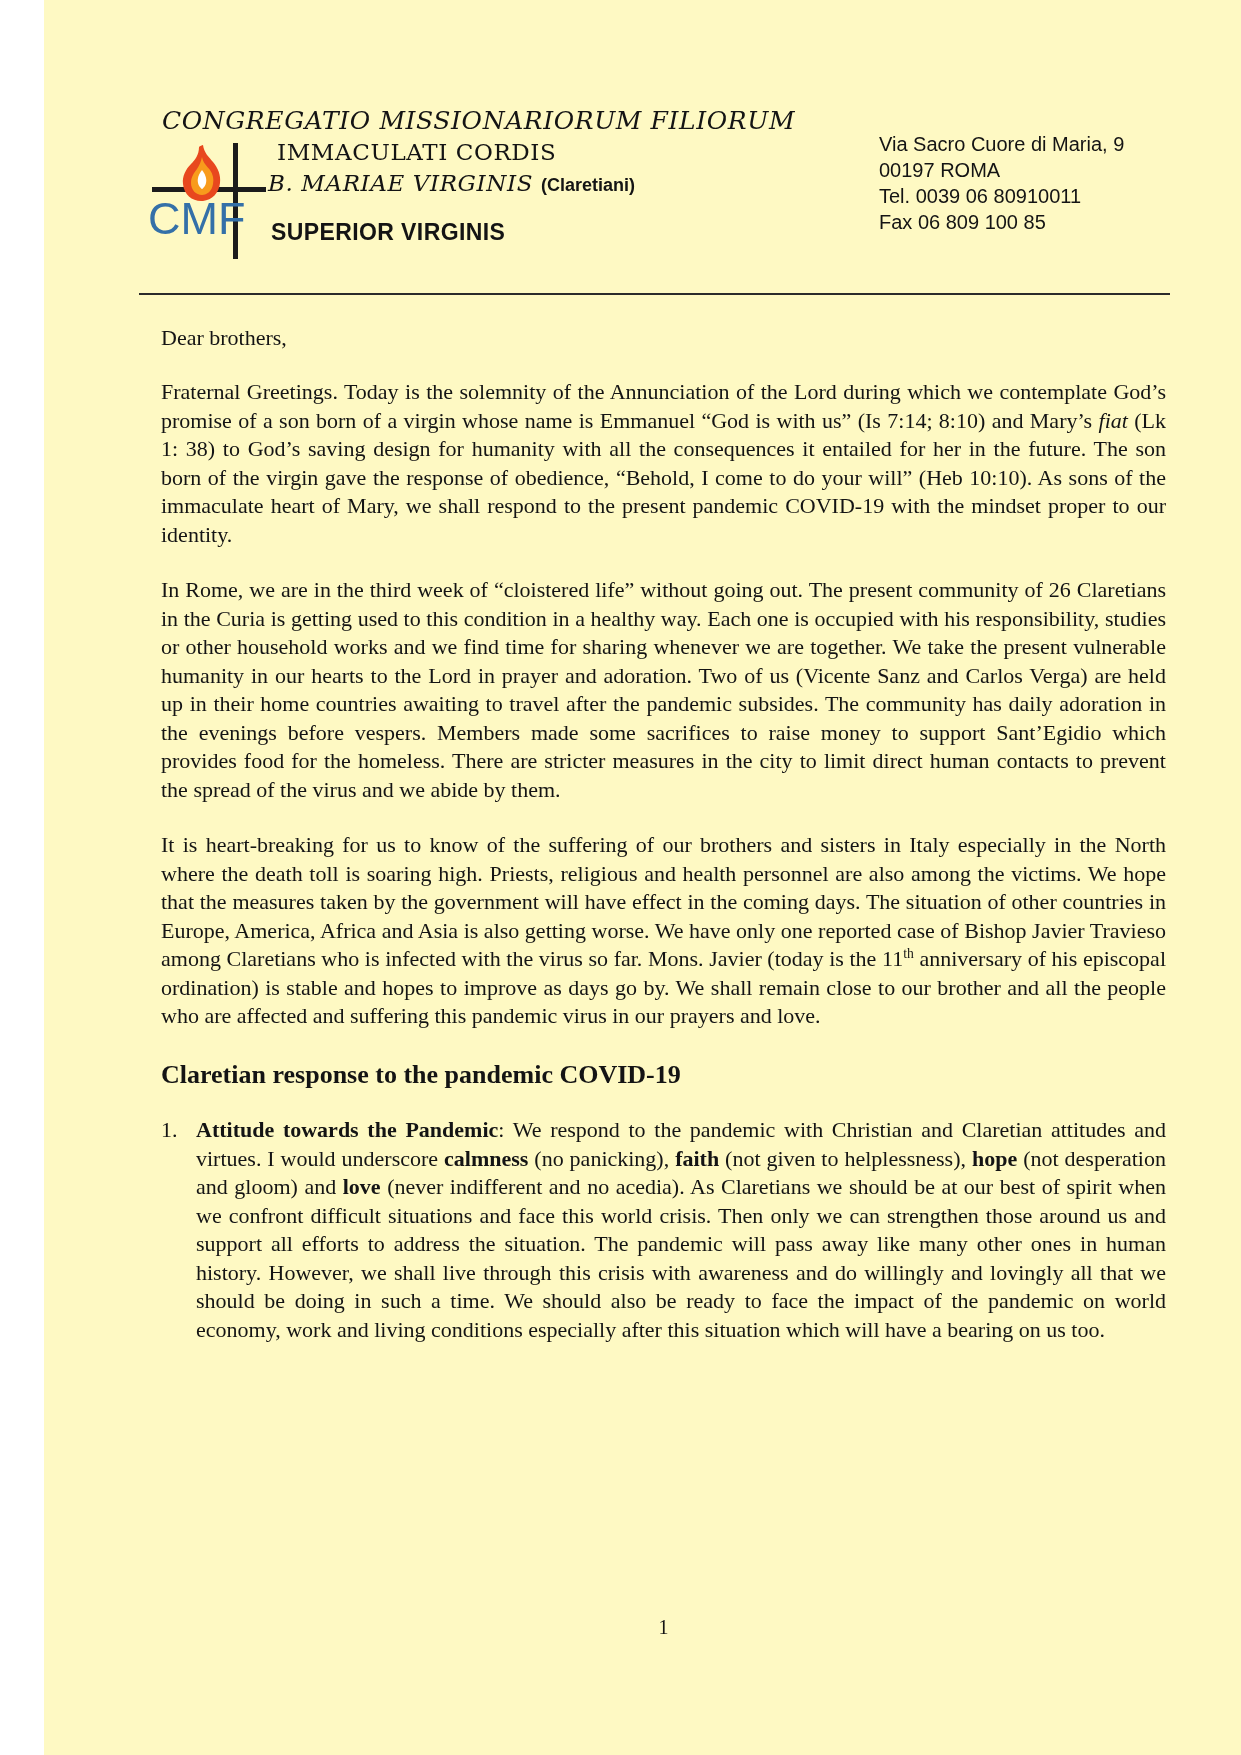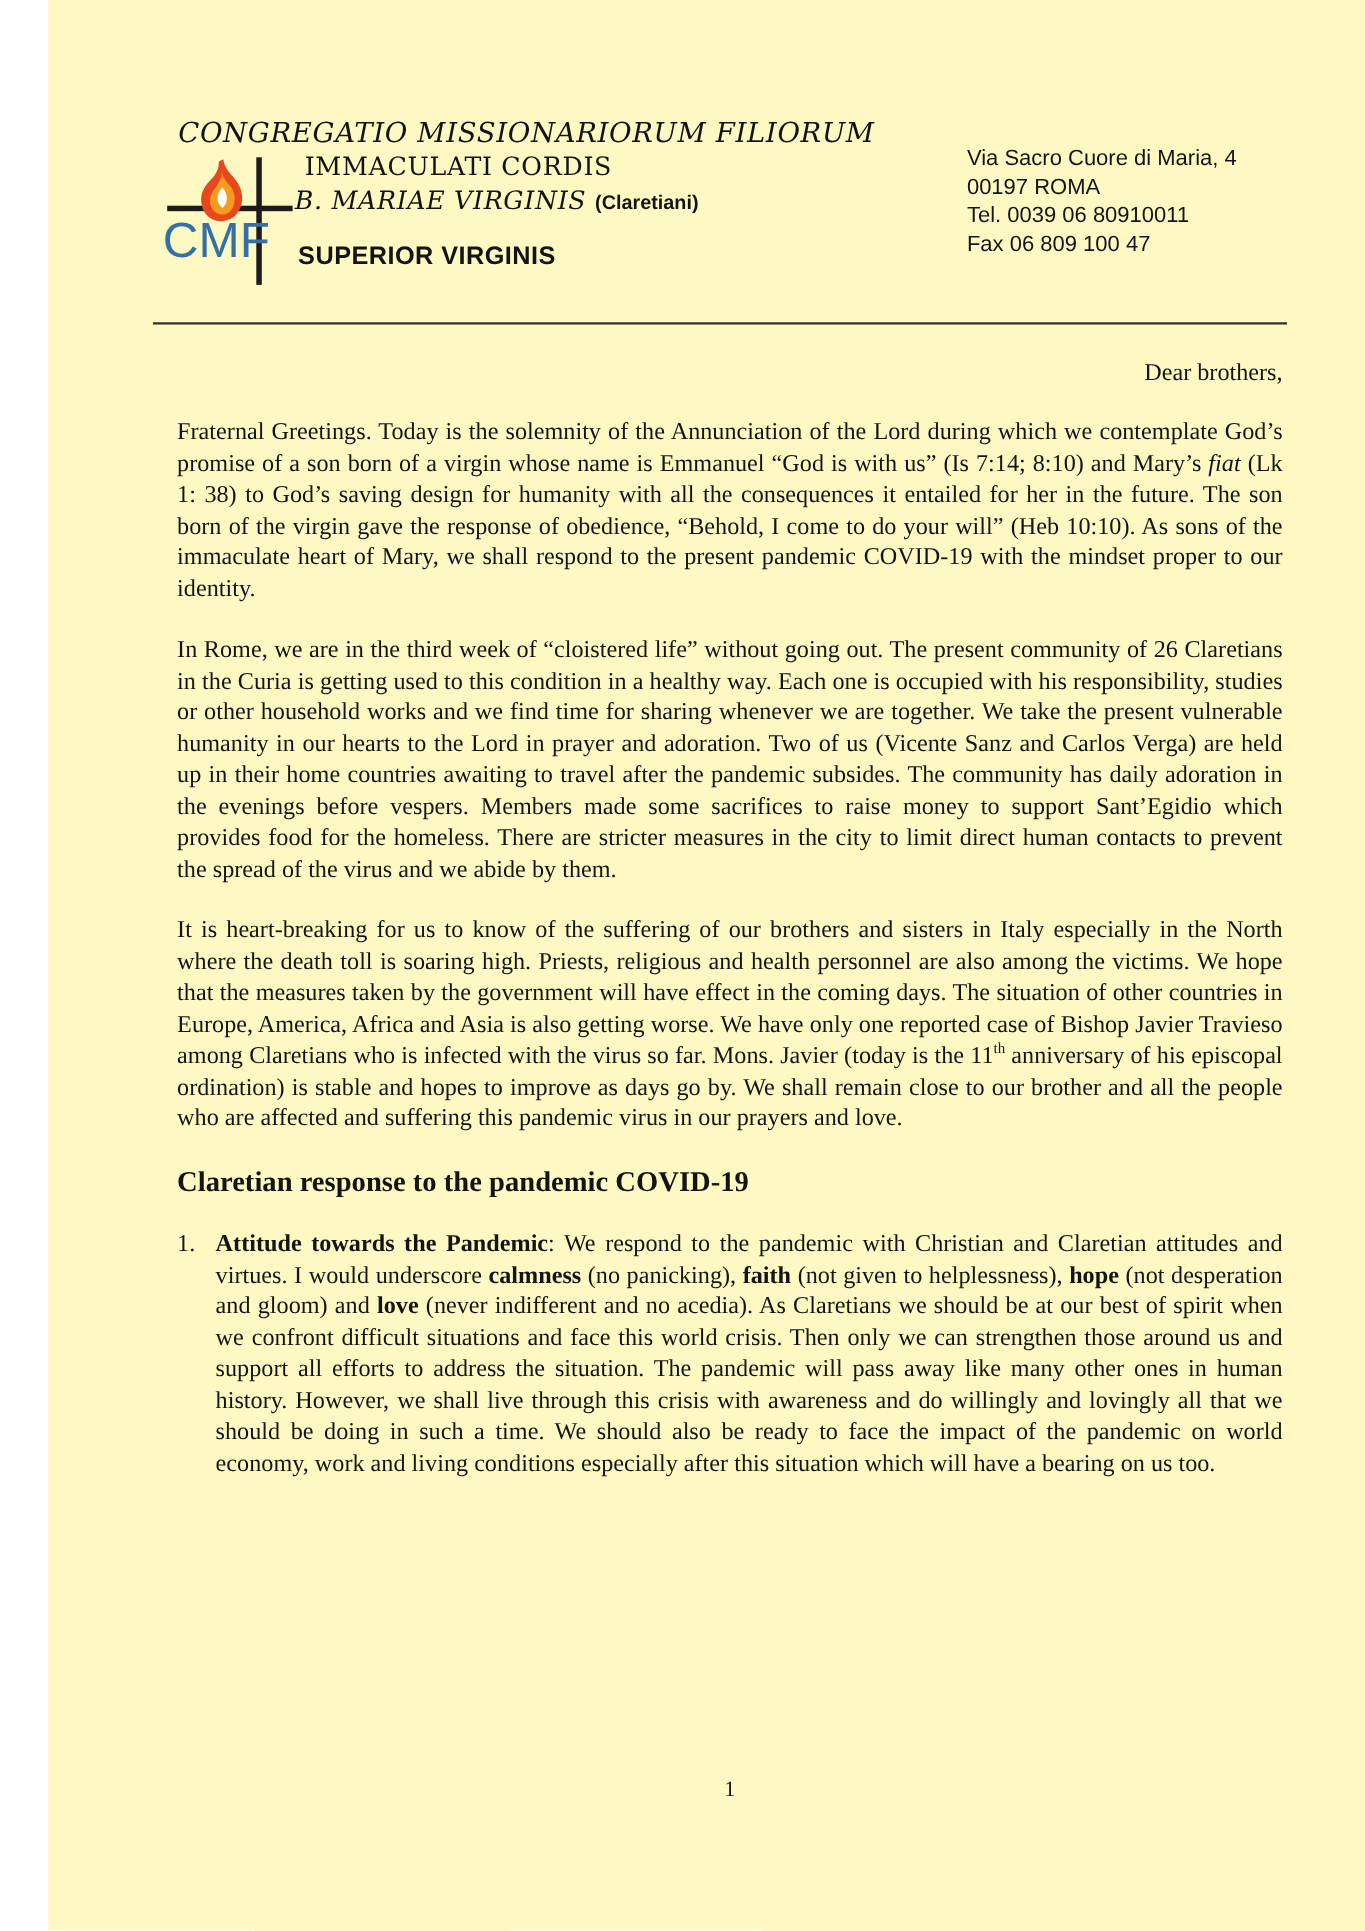--- a/index.html
+++ b/index.html
@@ -27,21 +27,21 @@
   .logo { position:absolute; left:-13px; top:33px; width:124px; height:128px; }
   .logo .hbar { position:absolute; left:4px; top:48px; width:114px; height:5px; background:#1c1c1c; }
   .logo .vbar { position:absolute; left:85px; top:4px; width:5px; height:116px; background:#1c1c1c; }
   .logo .flame { position:absolute; left:27px; top:5px; width:54px; height:64px; }
   .logo .cmf { position:absolute; left:0; top:57px; font-family:"Liberation Sans",sans-serif;
                font-size:45px; line-height:1; font-weight:normal;text-align:right; }
 
   
   .rule { border:none; border-top:2px solid #2b2b2b; margin:0 -4px 0 -22px; height:0; }
   .dateline { text-align:right; font-size:23px; margin-top:7px; }
-  .salutation { font-size:22px; margin-top:30px;text-align:right; }
+  .salutation { font-size:22px; margin-top:30px; }
   p.bp { font-size:22px; line-height:28.5px; text-align:justify; margin:27px 0 0 0; }
   .heading { font-size:26px; line-height:28.5px; font-weight:bold; margin-top:30px; }
   .nlist { margin-top:27px; font-size:22px; line-height:28.5px; }
   .nitem { display:flex; }
   .nitem .num { flex:0 0 35px; width:35px; }
   .nitem .ntext { flex:1; text-align:justify; }
   sup { font-size:0.62em; line-height:0; }
   .page-number { position:absolute; top:1616px; left:0; width:1005px; text-align:center; font-size:20px; }
 </style>
 </head>
@@ -61,24 +61,24 @@
         <div class="vbar"></div>
         <svg class="flame" viewBox="0 0 54 64">
           <path d="M28 1 C29 9 34 13 38 18 C43 24 46 31 45 39 C44 49 37 56 28 57 C18 58 9 51 8 40 C7 32 11 25 16 20 C20 16 24 11 24 3 C25 2 27 1 28 1 Z" style="fill: rgb(232, 72, 30);"></path>
           <path d="M27 13 C28 19 32 22 35 26 C38 30 39 35 38 40 C37 47 32 51 27 51 C21 51 16 46 16 39 C16 33 19 29 22 25 C24 22 26 18 27 13 Z" style="fill: rgb(248, 155, 28);"></path>
           <path d="M27 26 C30 30 32 34 31 39 C30 43 27 45 27 45 C27 45 24 43 23 39 C22 34 24 30 27 26 Z" style="fill: rgb(255, 255, 255);"></path>
         </svg>
         <div class="cmf" style="color: rgb(52, 112, 168);">CMF</div>
       </div>
 
       <div class="addr">
-        <div>Via Sacro Cuore di Maria, 4</div>
+        <div>Via Sacro Cuore di Maria, 9</div>
         <div>00197 ROMA</div>
         <div>Tel. 0039 06 80910011</div>
-        <div>Fax 06 809 100 47</div>
+        <div>Fax 06 809 100 85</div>
       </div>
     </div>
 
     <hr class="rule">
 
     <div class="salutation">Dear brothers,</div>
 
     <p class="bp"><span>Fraternal Greetings. Today is the solemnity of the Annunciation of the Lord during which we contemplate God’s promise of a son born of a virgin whose name is Emmanuel “God is with us” (Is 7:14; 8:10) and Mary’s </span><span style="font-style: italic;">fiat</span><span> (Lk 1: 38) to God’s saving design for humanity with all the consequences it entailed for her in the future. The son born of the virgin gave the response of obedience, “Behold, I come to do your will” (Heb 10:10). As sons of the immaculate heart of Mary, we shall respond to the present pandemic COVID-19 with the mindset proper to our identity.</span></p>
     <p class="bp"><span>In Rome, we are in the third week of “cloistered life” without going out. The present community of 26 Claretians in the Curia is getting used to this condition in a healthy way. Each one is occupied with his responsibility, studies or other household works and we find time for sharing whenever we are together. We take the present vulnerable humanity in our hearts to the Lord in prayer and adoration. Two of us (Vicente Sanz and Carlos Verga) are held up in their home countries awaiting to travel after the pandemic subsides.  The community has daily adoration in the evenings before vespers. Members made some sacrifices to raise money to support Sant’Egidio which provides food for the homeless. There are stricter measures in the city to limit direct human contacts to prevent the spread of the virus and we abide by them.</span></p>
     <p class="bp"><span>It is heart-breaking for us to know of the suffering of our brothers and sisters in Italy especially in the North where the death toll is soaring high. Priests, religious and health personnel are also among the victims. We hope that the measures taken by the government will have effect in the coming days. The situation of other countries in Europe, America, Africa and Asia is also getting worse. We have only one reported case of Bishop Javier Travieso among Claretians who is infected with the virus so far. Mons. Javier (today is the 11</span><sup>th</sup><span> anniversary of his episcopal ordination) is stable and hopes to improve as days go by. We shall remain close to our brother and all the people who are affected and suffering this pandemic  virus in our prayers and love.</span></p>

